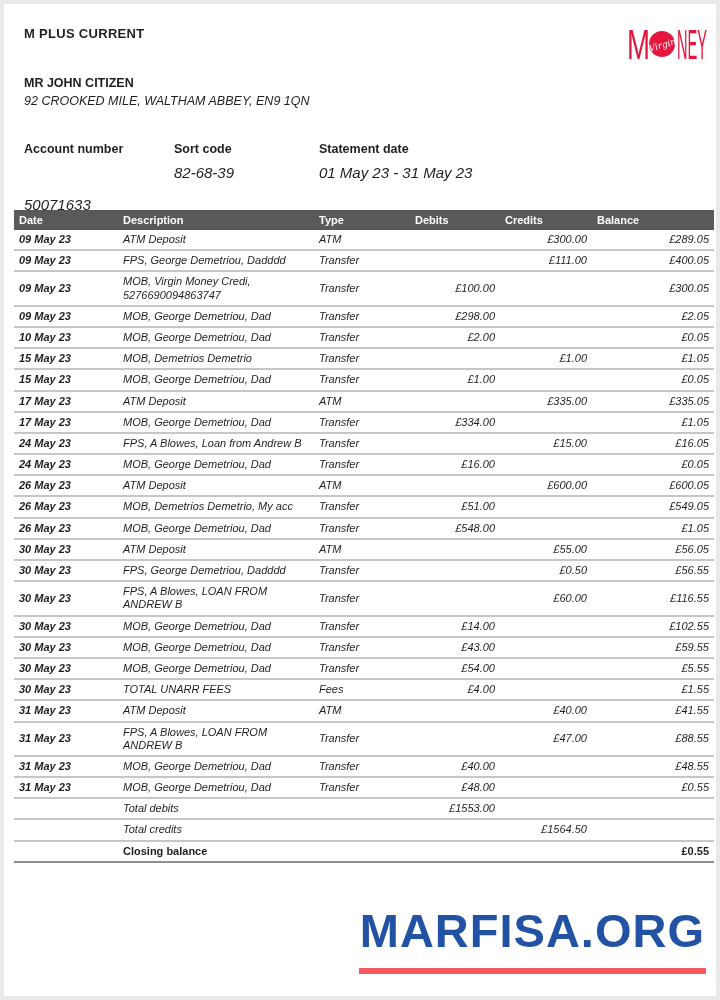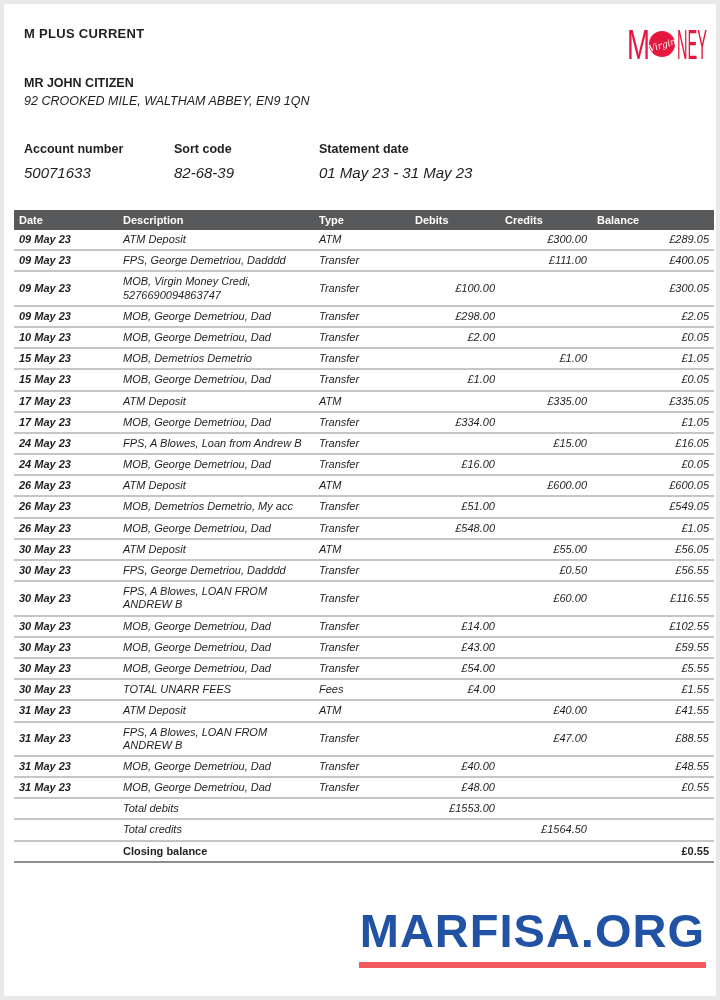--- a/index.html
+++ b/index.html
@@ -18,21 +18,21 @@
     border:4px solid #e9e9e9;position:relative;
     font-family:"Liberation Sans",sans-serif;color:var(--text);
     overflow:hidden;
   }
   .product-title{position:absolute;left:20px;top:22px;font-size:13px;font-weight:700;letter-spacing:.3px;}
   .vm-logo{position:absolute;right:8px;top:14px;}
   .cust-name{position:absolute;left:20px;top:72px;font-size:12.5px;font-weight:700;}
   .cust-addr{position:absolute;left:20px;top:90px;font-size:12.5px;font-style:italic;}
   .acct{position:absolute;left:20px;top:138px;display:flex;}
   .acct .blk{display:flex;flex-direction:column;}
-  .acct .blk1{width:150px;}
+  .acct .blk1{width:150px;gap:32px;}
   .acct .blk2{width:145px;}
   .acct .lbl{font-size:12.5px;font-weight:700;}
   .acct .val{font-size:15px;font-style:italic;margin-top:8px;}
   table.stmt{
     position:absolute;left:10px;top:206px;width:700px;
     border-collapse:collapse;table-layout:fixed;font-size:11px;
   }
   table.stmt col.c1{width:104px;}
   table.stmt col.c2{width:196px;}
   table.stmt col.c3{width:96px;}
@@ -49,21 +49,21 @@
     font-style:italic;line-height:1.2;vertical-align:middle;color:var(--text);
   }
   table.stmt td.num{text-align:right;}
   table.stmt td.c-date{font-weight:700;}
   table.stmt tr.em td{font-style:normal;font-weight:700;border-bottom-color:var(--strong-line);}
   .brand{
     position:absolute;right:10px;top:902px;
     font-size:47px;font-weight:700;letter-spacing:1px;line-height:1.05;
     color:var(--brand-blue);
     border-bottom:6px solid var(--brand-underline);
-    padding:0 1px 7px 1px;
+    padding:0 1px 13px 1px;
   }
 </style>
 </head>
 <body>
 
 <div class="page">
 
   <div class="product-title">M PLUS CURRENT</div>
 
   <div class="vm-logo">

